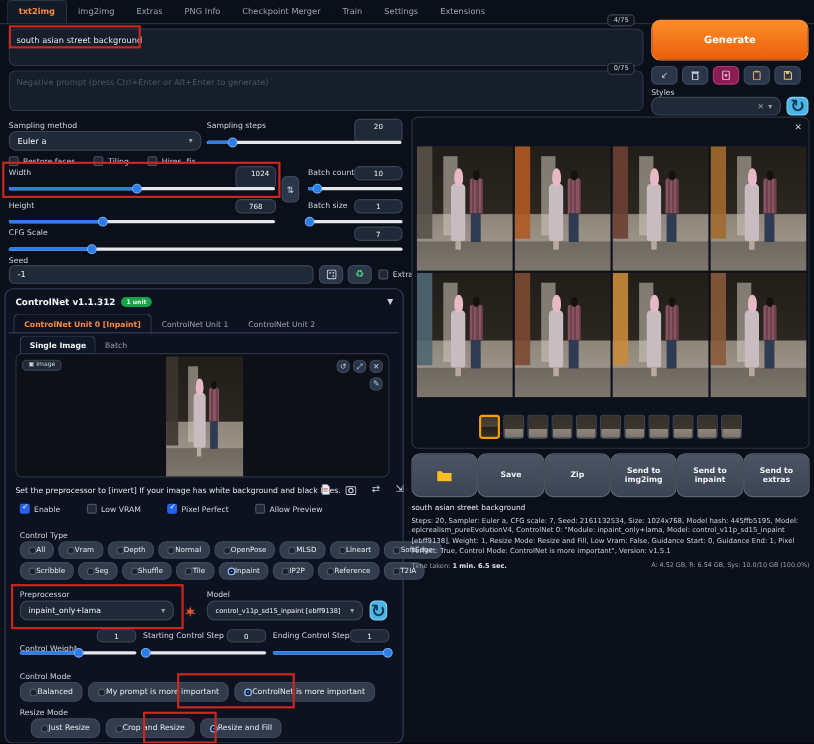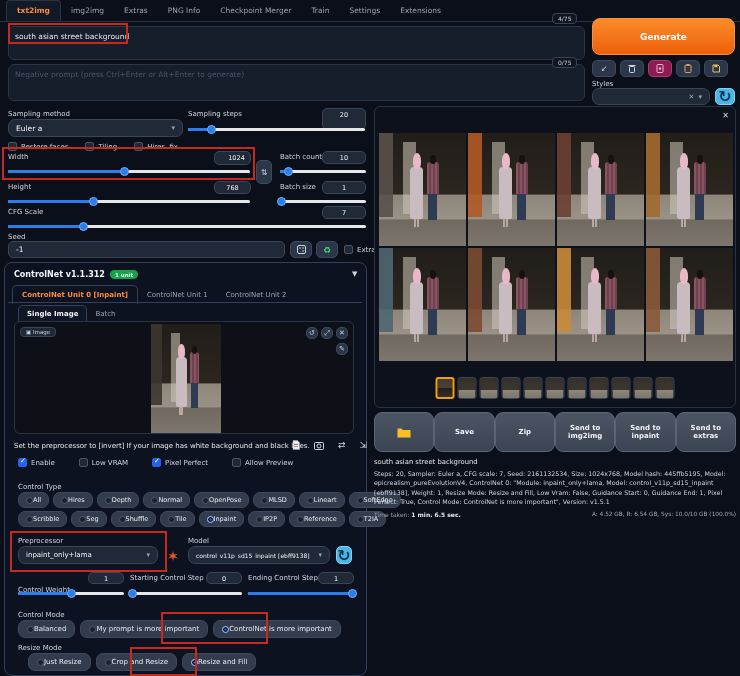--- a/index.html
+++ b/index.html
@@ -201,21 +201,21 @@
         <span class="box"></span>
         <span>Tiling</span>
       </label>
       <label class="cb">
         <span class="box"></span>
         <span>Hires. fix</span>
       </label>
   </div>
 
   <span class="lbl" style="left:8px; top:153px;">Width</span>
-  <div class="num" style="left:214px; top:151px; width:37px; height:14px;padding-left:8px;">1024</div>
+  <div class="num" style="left:214px; top:151px; width:37px; height:21px;padding-left:8px;">1024</div>
   <div class="slider" style="left:8px; top:166px; width:242px;">
     <div class="track">
         <div class="fill" style="width:48%"></div>
       </div>
       <div class="knob" style="left:48%"></div>
   </div>
   <div class="chipbtn" style="position:absolute; left:256px; top:160px; width:16px; height:24px; font-size:8px;">⇅</div>
 
   <span class="lbl" style="left:280px; top:153px;">Batch count</span>
   <div class="num" style="left:322px; top:151px; width:44px; height:13px;">10</div>
@@ -339,21 +339,21 @@
   </div>
 
   <span class="lbl" style="left:18px; top:483px;">Control Type</span>
   <div class="abs" style="left:18px; top:492px; display:flex; gap:4px;">
     <button class="pill">
         <span class="radio"></span>
         <span>All</span>
       </button>
       <button class="pill">
         <span class="radio"></span>
-        <span>Hires</span>
+        <span>Vram</span>
       </button>
       <button class="pill">
         <span class="radio"></span>
         <span>Depth</span>
       </button>
       <button class="pill">
         <span class="radio"></span>
         <span>Normal</span>
       </button>
       <button class="pill">

